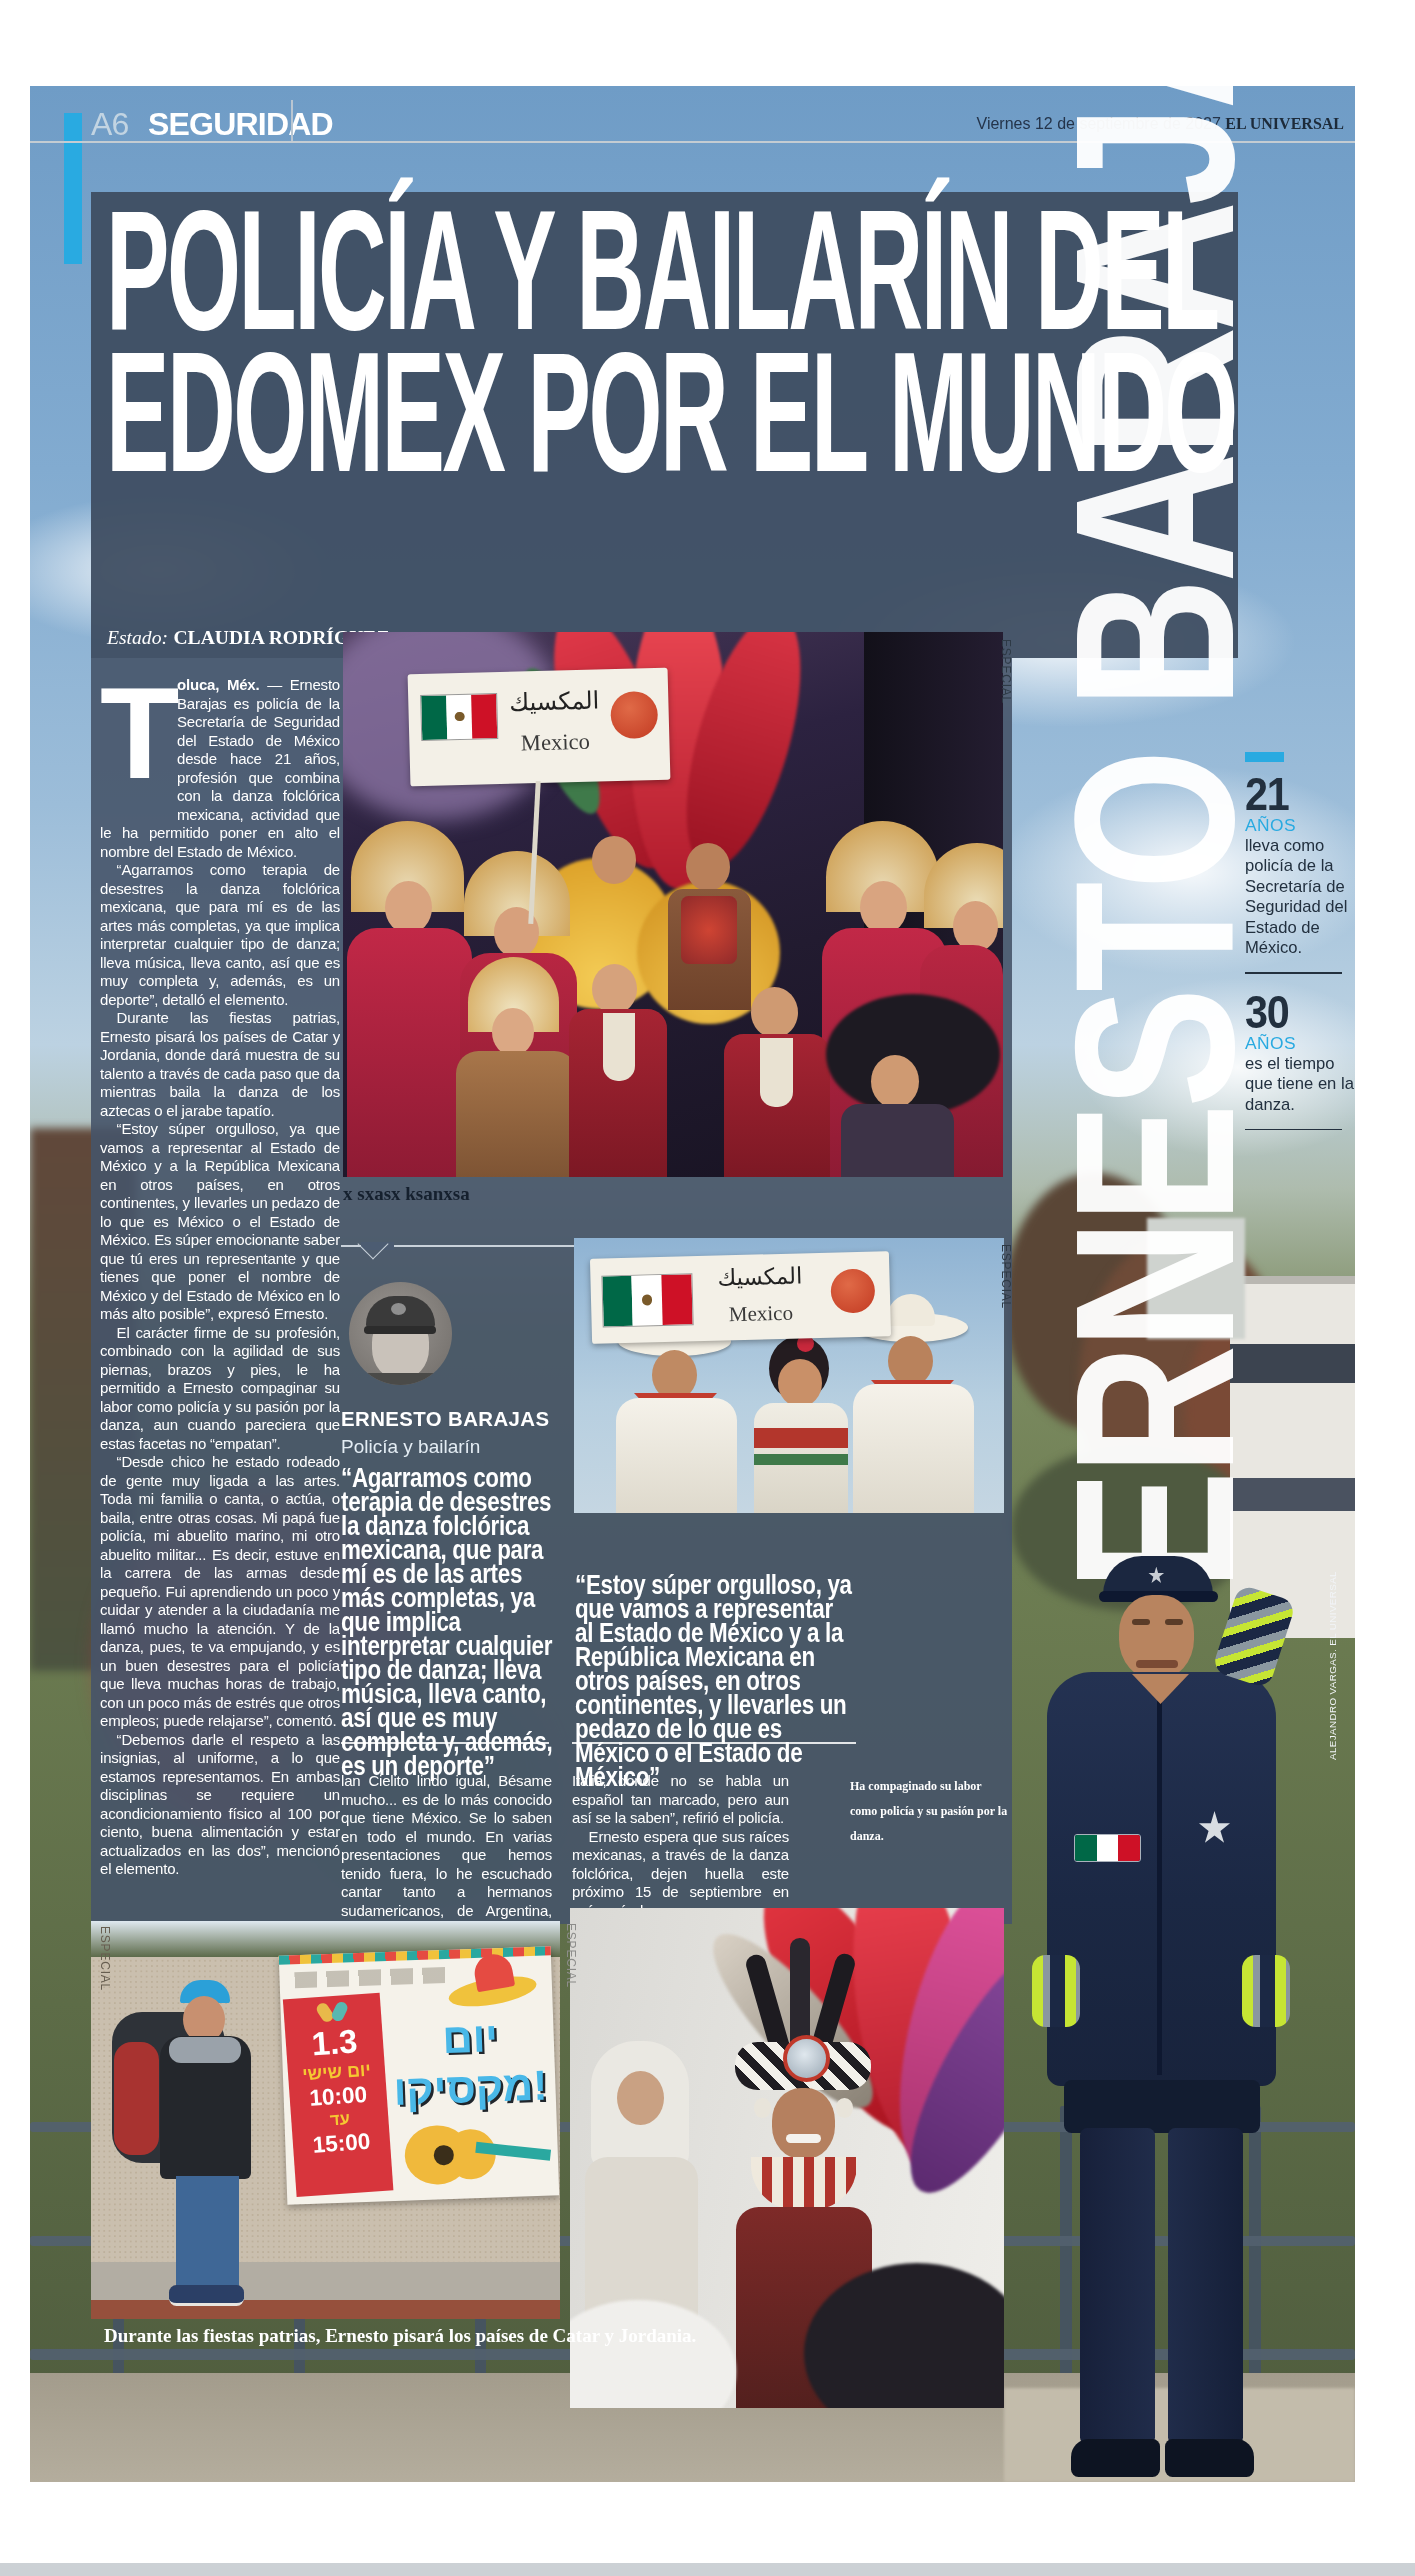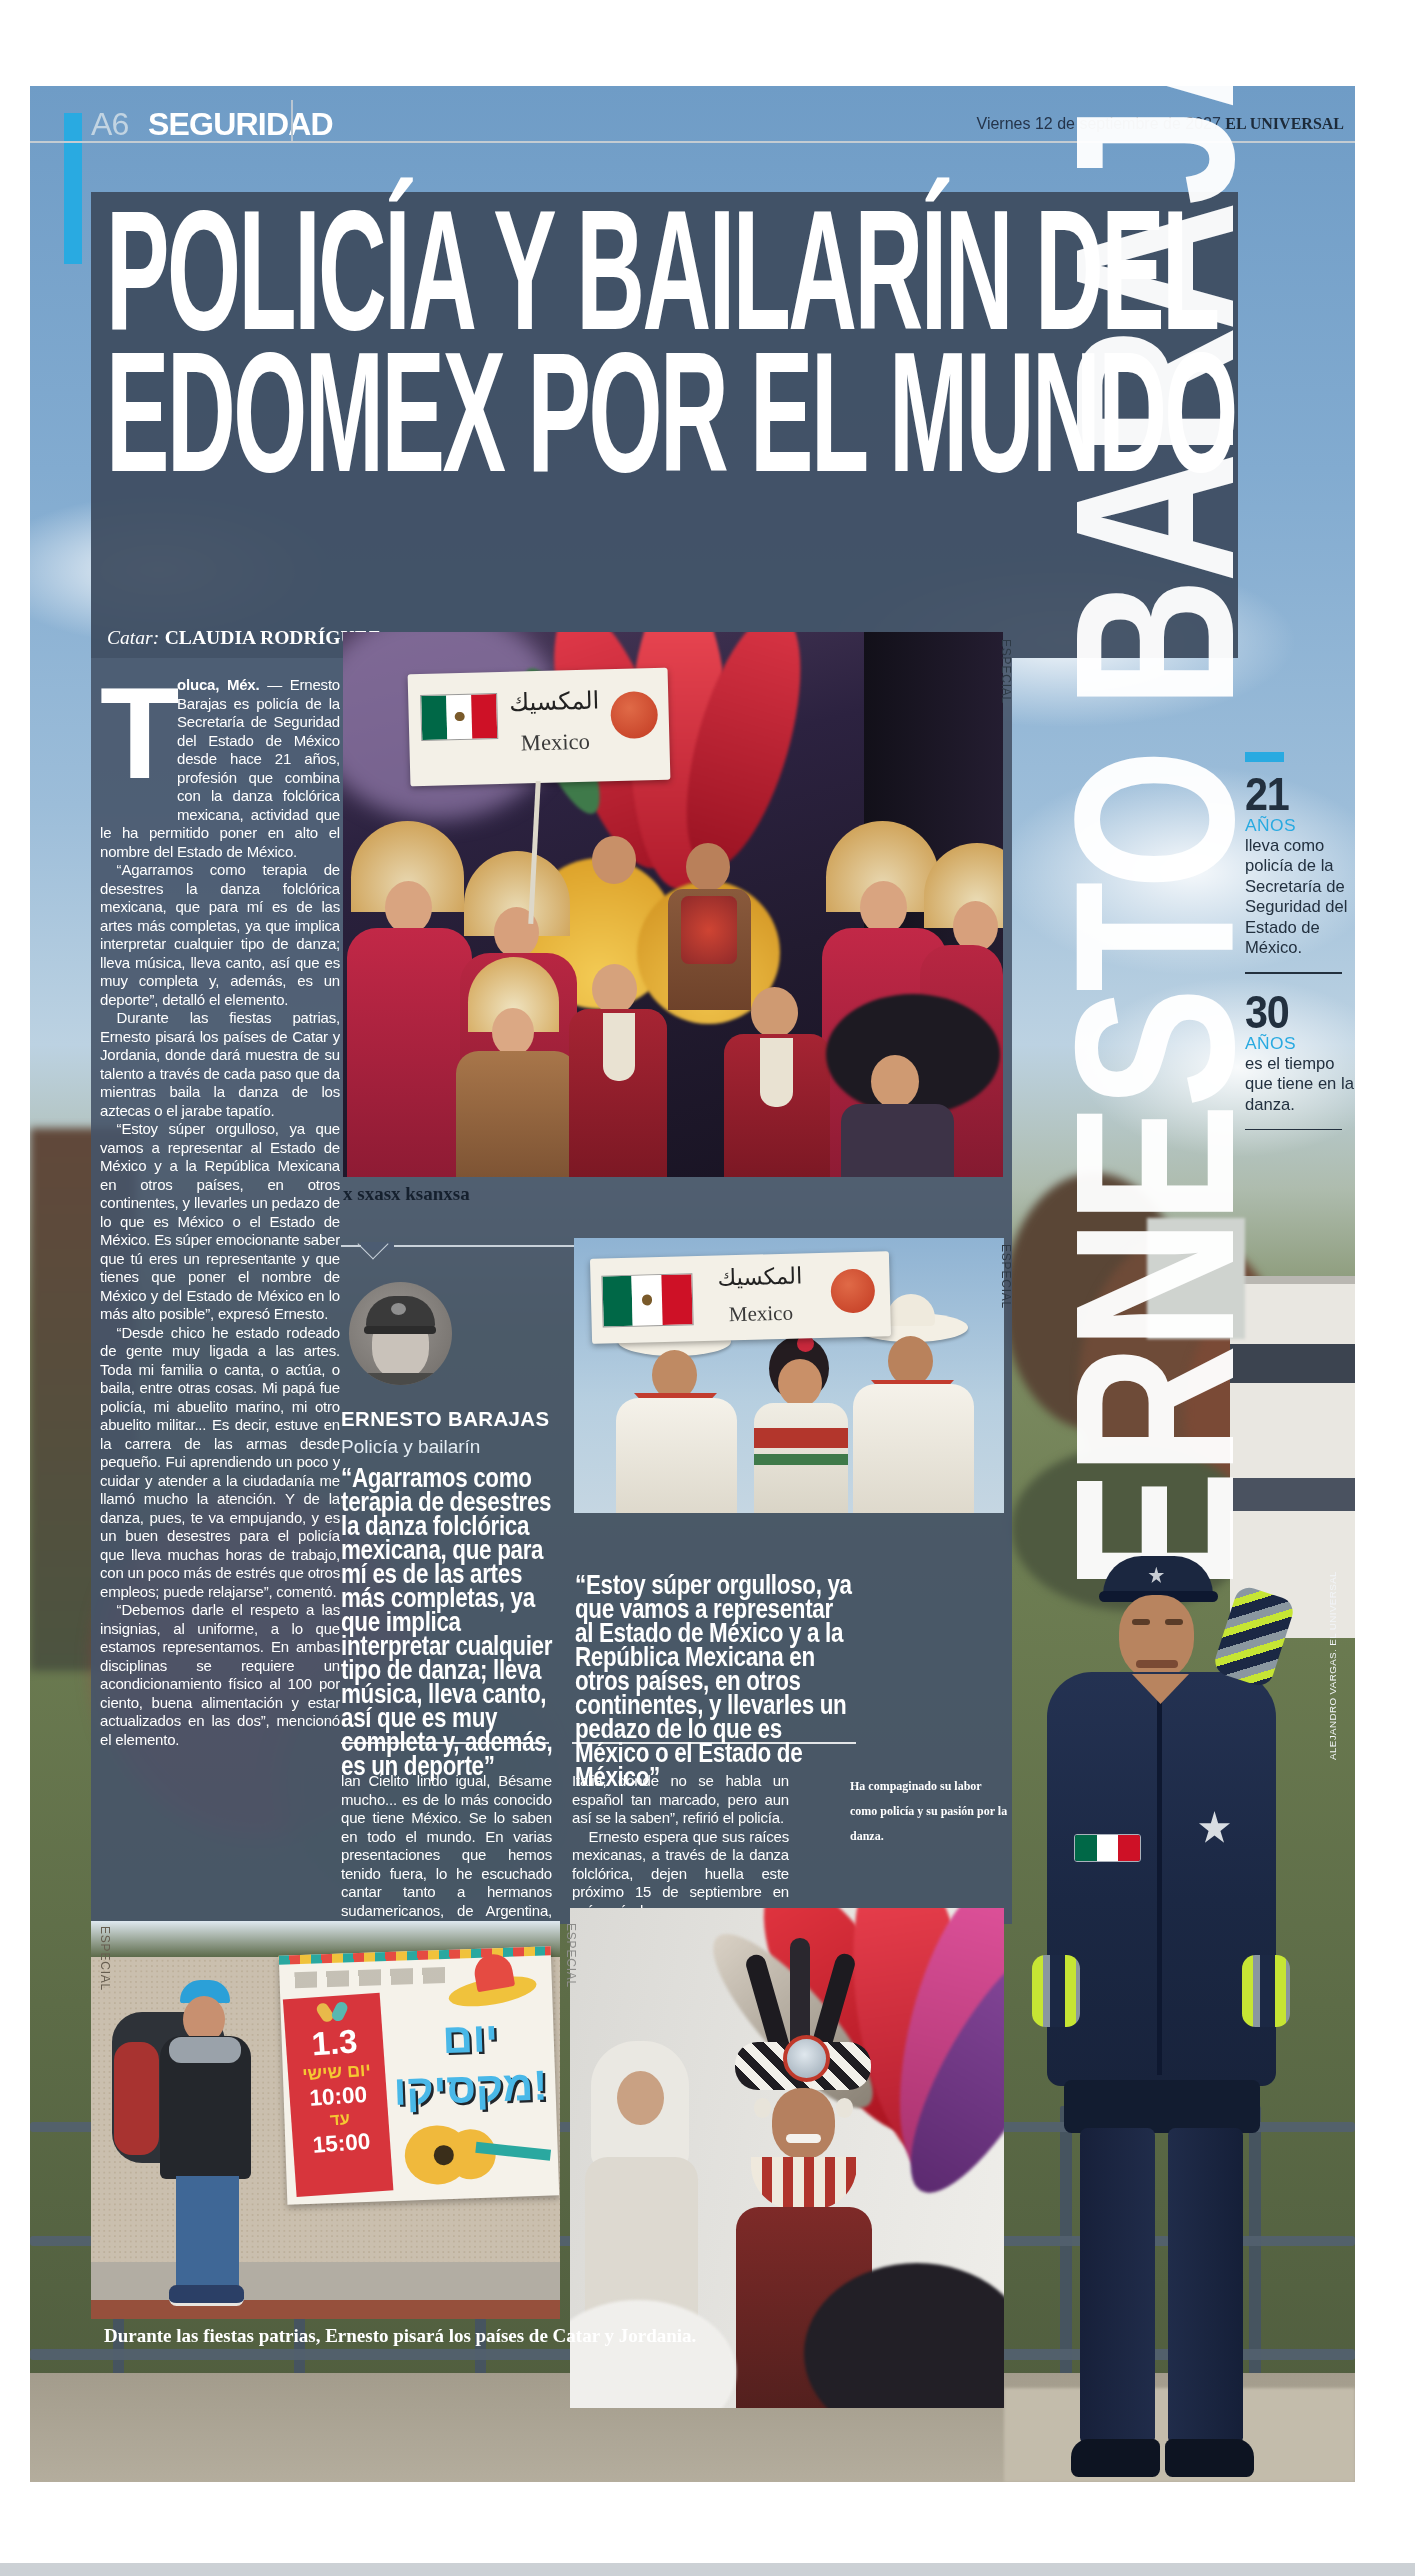--- a/index.html
+++ b/index.html
@@ -108,31 +108,32 @@
   <div class="abs" style="left:30px;top:141px;width:1325px;height:1.5px;background:#c4ccd2;"></div>
 
   <div id="panelA" class="abs"></div>
   <div id="panelB" class="abs"></div>
 
   <div class="abs hl" style="left:106px;top:202px;">POLICÍA Y BAILARÍN DEL</div>
   <div class="abs hl" style="left:106px;top:344px;">EDOMEX POR EL MUNDO</div>
 
 
   <div id="byline" class="abs" style="left:107px;top:626px;">
-    <span class="ser" style="font-style:italic">Catar:</span>
+    <span class="ser" style="font-style:italic">Estado:</span>
     <span class="ser" style="font-weight:bold">CLAUDIA RODRÍGUEZ</span>
   </div>
 
   <div class="abs vertccw" style="left:1025px;top:1591px;font-size:226px;font-weight:bold;letter-spacing:-6px;color:rgba(255,255,255,0.96);transform:rotate(-90deg) scaleX(0.8);">ERNESTO BARAJAS</div>
 
   <div class="abs bodycol" style="left:100px;top:676px;width:240px;height:1232px;">
     <p class="first"><span class="dropcap">T</span><b>oluca, Méx.</b><span> — Ernesto Barajas es policía de la Secretaría de Seguridad del Estado de México desde hace 21 años, profesión que combina con la danza folclórica mexicana, actividad que le ha permitido poner en alto el nombre del Estado de México.</span></p>
     <p>“Agarramos como terapia de desestres la danza folclórica mexicana, que para mí es de las artes más completas, ya que implica interpretar cualquier tipo de danza; lleva música, lleva canto, así que es muy completa y, además, es un deporte”, detalló el elemento.</p>
     <p>Durante las fiestas patrias, Ernesto pisará los países de Catar y Jordania, donde dará muestra de su talento a través de cada paso que da mientras baila la danza de los aztecas o el jarabe tapatío.</p>
     <p>“Estoy súper orgulloso, ya que vamos a representar al Estado de México y a la República Mexicana en otros países, en otros continentes, y llevarles un pedazo de lo que es México o el Estado de México. Es súper emocionante saber que tú eres un representante y que tienes que poner el nombre de México y del Estado de México en lo más alto posible”, expresó Ernesto.</p>
+    <p>El carácter firme de su profesión, combinado con la agilidad de sus piernas, brazos y pies, le ha permitido a Ernesto compaginar su labor como policía y su pasión por la danza, aun cuando pareciera que estas facetas no “empatan”.</p>
     <p>“Desde chico he estado rodeado de gente muy ligada a las artes. Toda mi familia o canta, o actúa, o baila, entre otras cosas. Mi papá fue policía, mi abuelito marino, mi otro abuelito militar... Es decir, estuve en la carrera de las armas desde pequeño. Fui aprendiendo un poco y cuidar y atender a la ciudadanía me llamó mucho la atención. Y de la danza, pues, te va empujando, y es un buen desestres para el policía que lleva muchas horas de trabajo, con un poco más de estrés que otros empleos; puede relajarse”, comentó.</p>
     <p>“Debemos darle el respeto a las insignias, al uniforme, a lo que estamos representamos. En ambas disciplinas se requiere un acondicionamiento físico al 100 por ciento, buena alimentación y estar actualizados en las dos”, mencionó el elemento.</p>
 
   </div>
 
   <div class="abs photo" style="left:343px;top:632px;width:660px;height:545px;background:linear-gradient(165deg,#4a3a5a 0%,#2c2240 30%,#221b30 60%,#171221 100%);">
     <div class="abs blur3" style="left:-30px;top:-22.6px;width:249px;height:211px;border-radius:50%;background:rgba(150,125,175,0.7);"></div>
     <div class="abs" style="left:521px;top:0;width:140px;height:545px;background:linear-gradient(90deg,#121019,#241d31);"></div>
 
     <div class="abs blur1" style="left:226px;top:-30px;width:91px;height:272px;border-radius:50%;background:linear-gradient(180deg,#e23a4a,#a31626);transform:rotate(-18deg);"></div>

